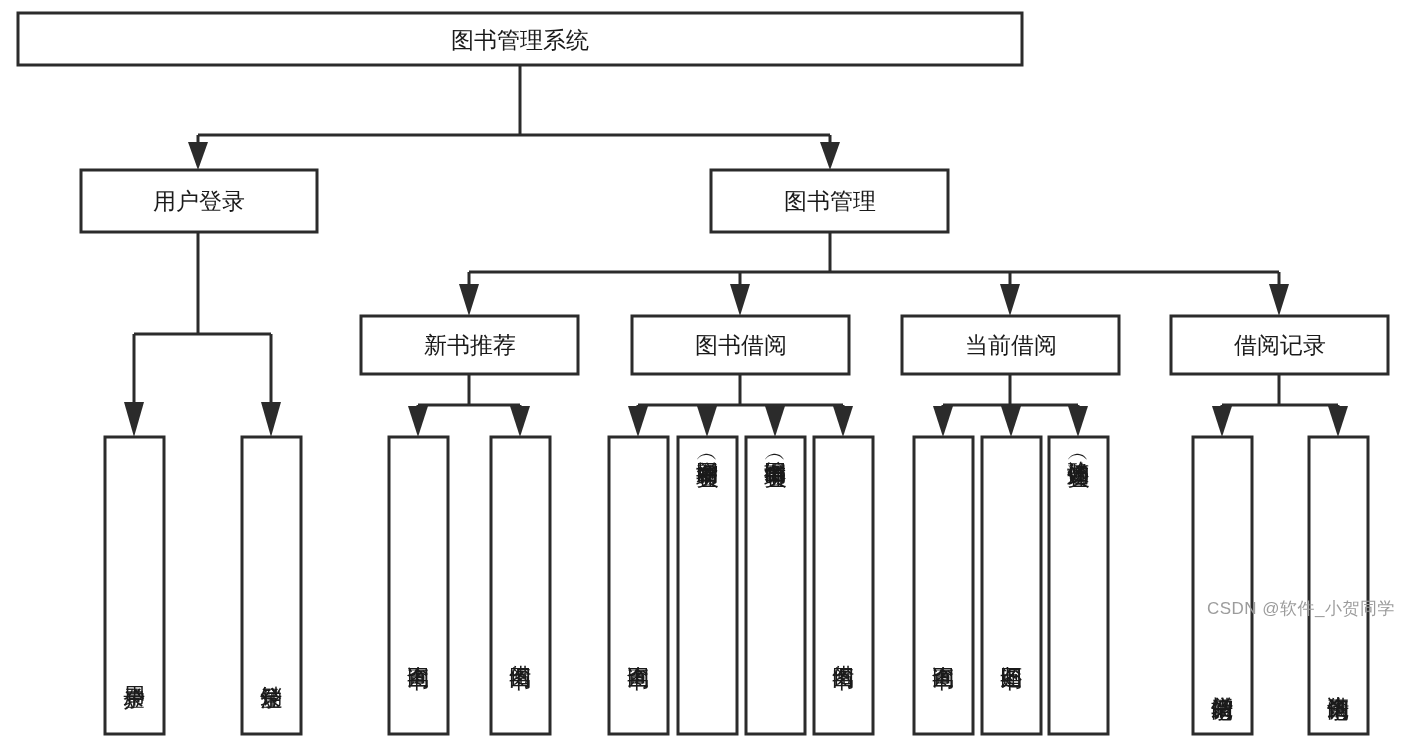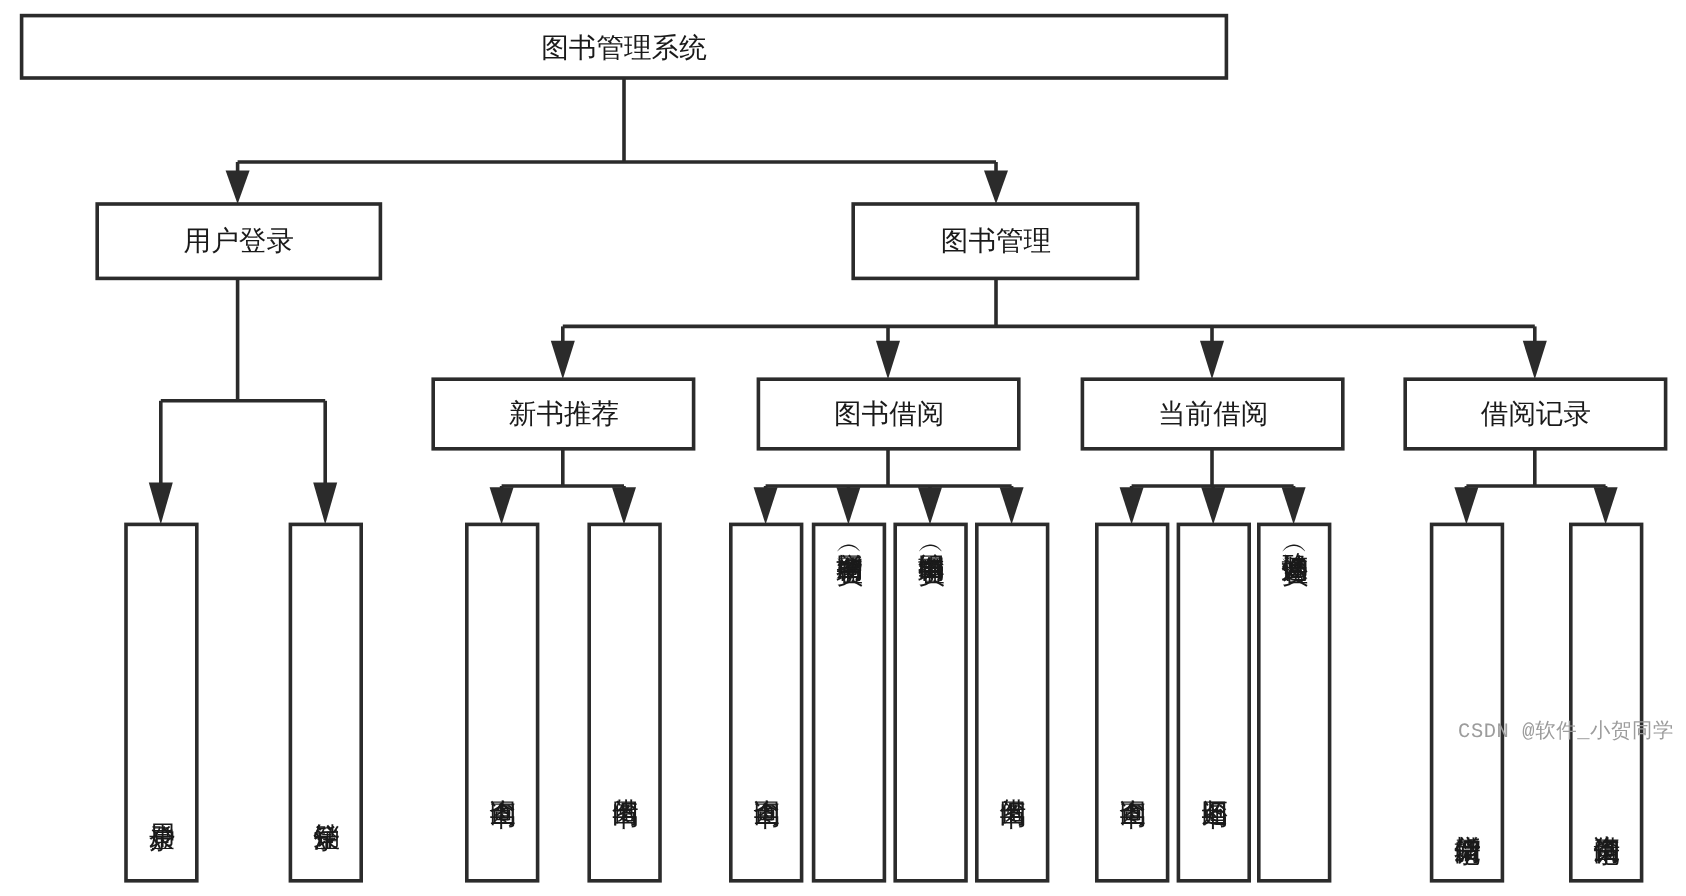--- a/index.html
+++ b/index.html
@@ -68,21 +68,21 @@
     writing-mode: vertical-rl;
     text-orientation: upright;
     letter-spacing: 1px;
     white-space: nowrap;
     text-align: center;
   }
   .watermark {
     position: absolute;
     right: 10px;
     bottom: 6px;
-    font-family: Liberation Mono, monospace;
+    font-family: Liberation Sans, sans-serif;
     font-size: 17px;
     color: #9c9c9c;
     white-space: nowrap;
     letter-spacing: 0.5px;
   }
 </style>
 </head>
 <body>
 
 <div id="diagram-root">

